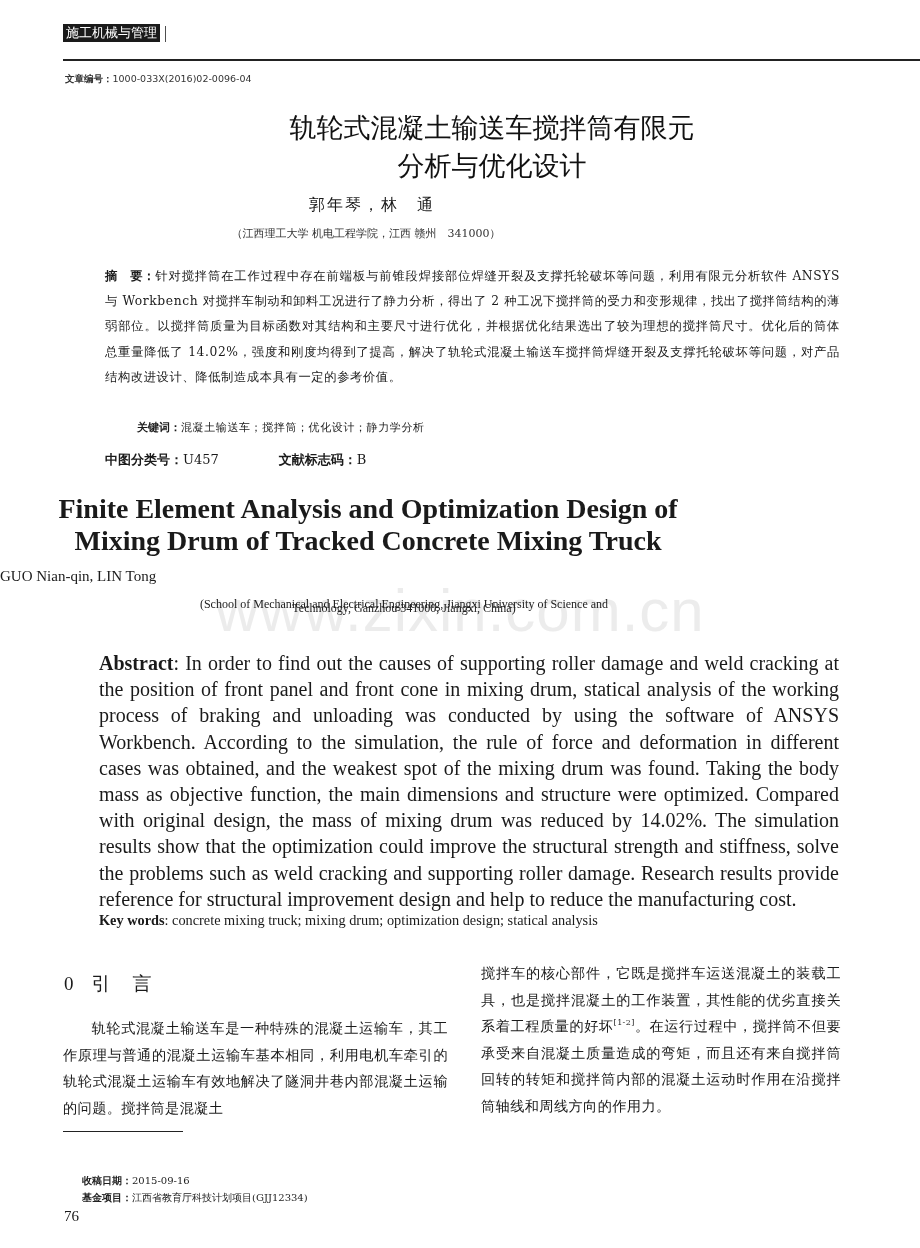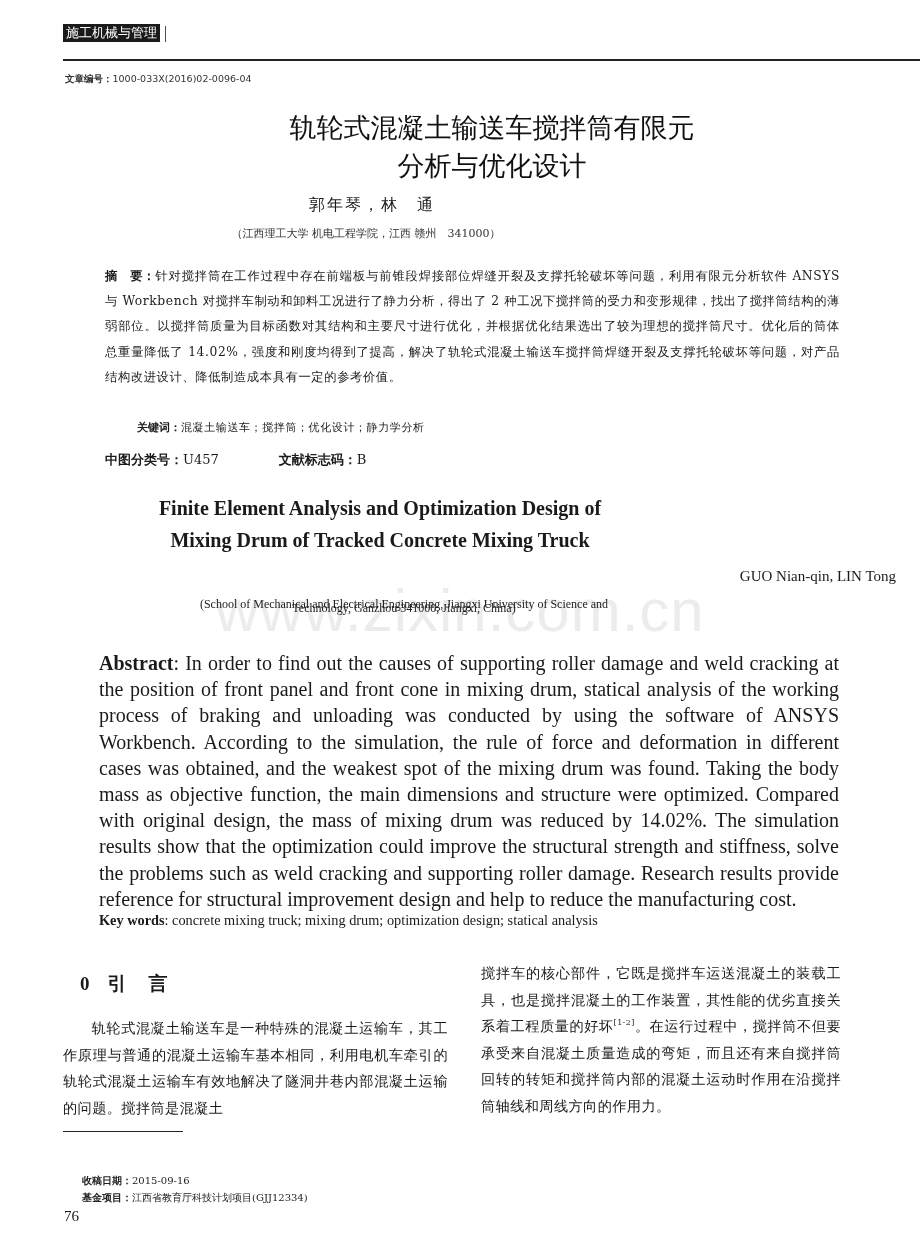--- a/index.html
+++ b/index.html
@@ -24,30 +24,30 @@
     font-size: 27px; line-height: 40px; color:#111; font-weight: normal; margin-left: 32px; }
   .authors-cn { left: 0; width: 744px; top: 195px; text-align: center; font-size: 16px; font-family: "DejaVu Serif", serif; letter-spacing: 2px; }
   .affil-cn { left: 0; width: 732px; top: 226px; text-align: center; font-size: 11px; font-family: "DejaVu Serif", serif; color:#333; }
   
   .abs-cn { left: 105px; top: 264px; width: 735px; font-size: 12.3px; line-height: 25.2px; font-family: "DejaVu Serif", serif; text-align: justify; letter-spacing: 0.6px; }
   .lbl-bold { font-family: "DejaVu Sans", sans-serif; font-weight: bold; letter-spacing: 0; }
   .kw-line { left: 105px; top: 420px; font-size: 11px; font-family:"DejaVu Serif", serif; letter-spacing: 0.6px; margin-left: 32px; }
   .cls-line { left: 105px; top: 451px; font-size: 13px; font-family:"DejaVu Serif", serif; }
   .cls-line .gap { display:inline-block; width: 60px; }
   
-  .title-en { left: 16px; width: 728px; text-align: center; font-family: "Liberation Serif", serif; font-weight: bold; font-size: 20px; line-height: 33px; }
-  .authors-en { left: 0; width: 896px; top: 568px; text-align: right; font-family: "Liberation Serif", serif; font-size: 15px; }
+  .title-en { left: 4px; width: 728px; text-align: center; font-family: "Liberation Serif", serif; font-weight: bold; font-size: 28px; line-height: 33px; }
+  .authors-en { left: 0; width: 896px; top: 568px; text-align: left; font-family: "Liberation Serif", serif; font-size: 15px; }
   .affil-en { left: 0; width: 808px; text-align: center; font-family: "Liberation Serif", serif; font-size: 12px; color:#222; }
   .watermark { left: 0; width: 920px; top: 576px; text-align: center; font-family: "Liberation Sans", sans-serif; font-size: 60px; color: rgba(200,200,200,0.35); letter-spacing: 1px; pointer-events: none; }
   
   .abs-en { left: 99px; top: 650px; width: 740px; font-family: "Liberation Serif", serif; font-size: 20px; line-height: 26.2px; text-align: justify; }
   .abs-en b, .kw-en b { font-weight: bold; }
   .kw-en { left: 99px; top: 912px; font-family: "Liberation Serif", serif; font-size: 14.3px; }
   
-  .sec-head { left: 80px; top: 971px; font-family: "DejaVu Sans", sans-serif; font-weight: bold; font-size: 19px; }
+  .sec-head { left: 64px; top: 971px; font-family: "DejaVu Sans", sans-serif; font-weight: normal; font-size: 19px; }
   .sec-head .num { font-family: "Liberation Serif", serif; margin-right: 18px; }
   .sec-head .txt { letter-spacing: 22px; }
   .col { font-family: "DejaVu Serif", serif; font-size: 14.2px; line-height: 26.5px; text-align: justify; letter-spacing: 0.4px; }
   .col-left { left: 63px; top: 1015px; width: 385px; text-indent: 2em; }
   .col-right { left: 481px; top: 960px; width: 360px; }
   sup { font-size: 8px; vertical-align: super; line-height: 0; }
   .foot-rule { left: 63px; top: 1131px; width: 120px; height: 1.2px; background:#222; }
   .foot { left: 82px; font-size: 10px; font-family: "DejaVu Serif", serif; color:#222;margin-top:31px; }
   .foot .lbl-bold { font-size: 10px; }
   .page-no { left: 64px; top: 1208px; font-family: "Liberation Serif", serif; font-size: 15px; }

